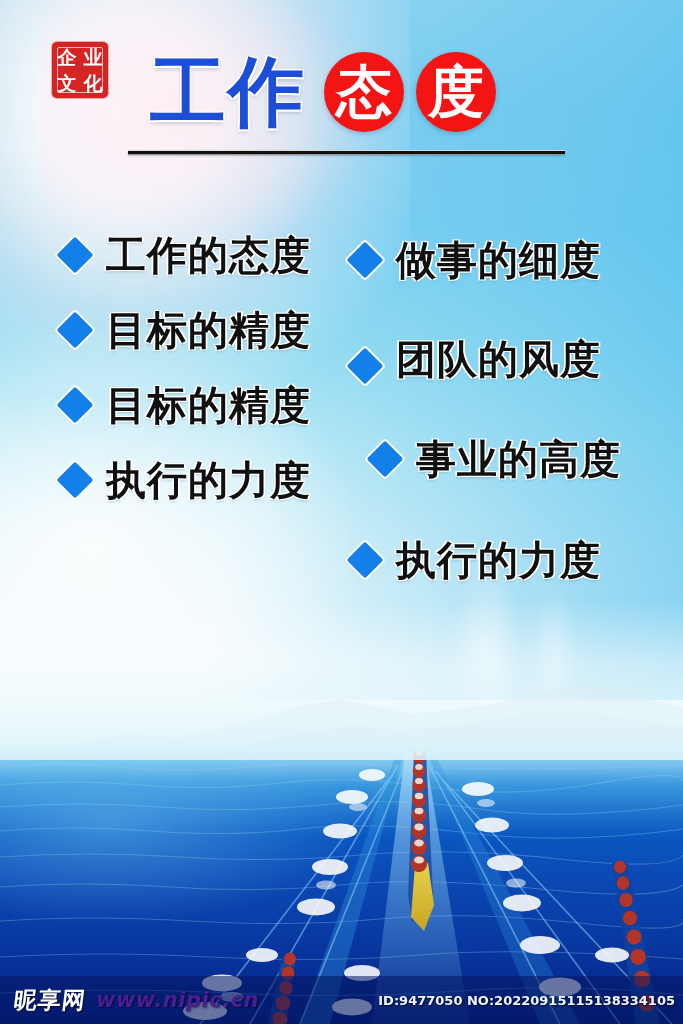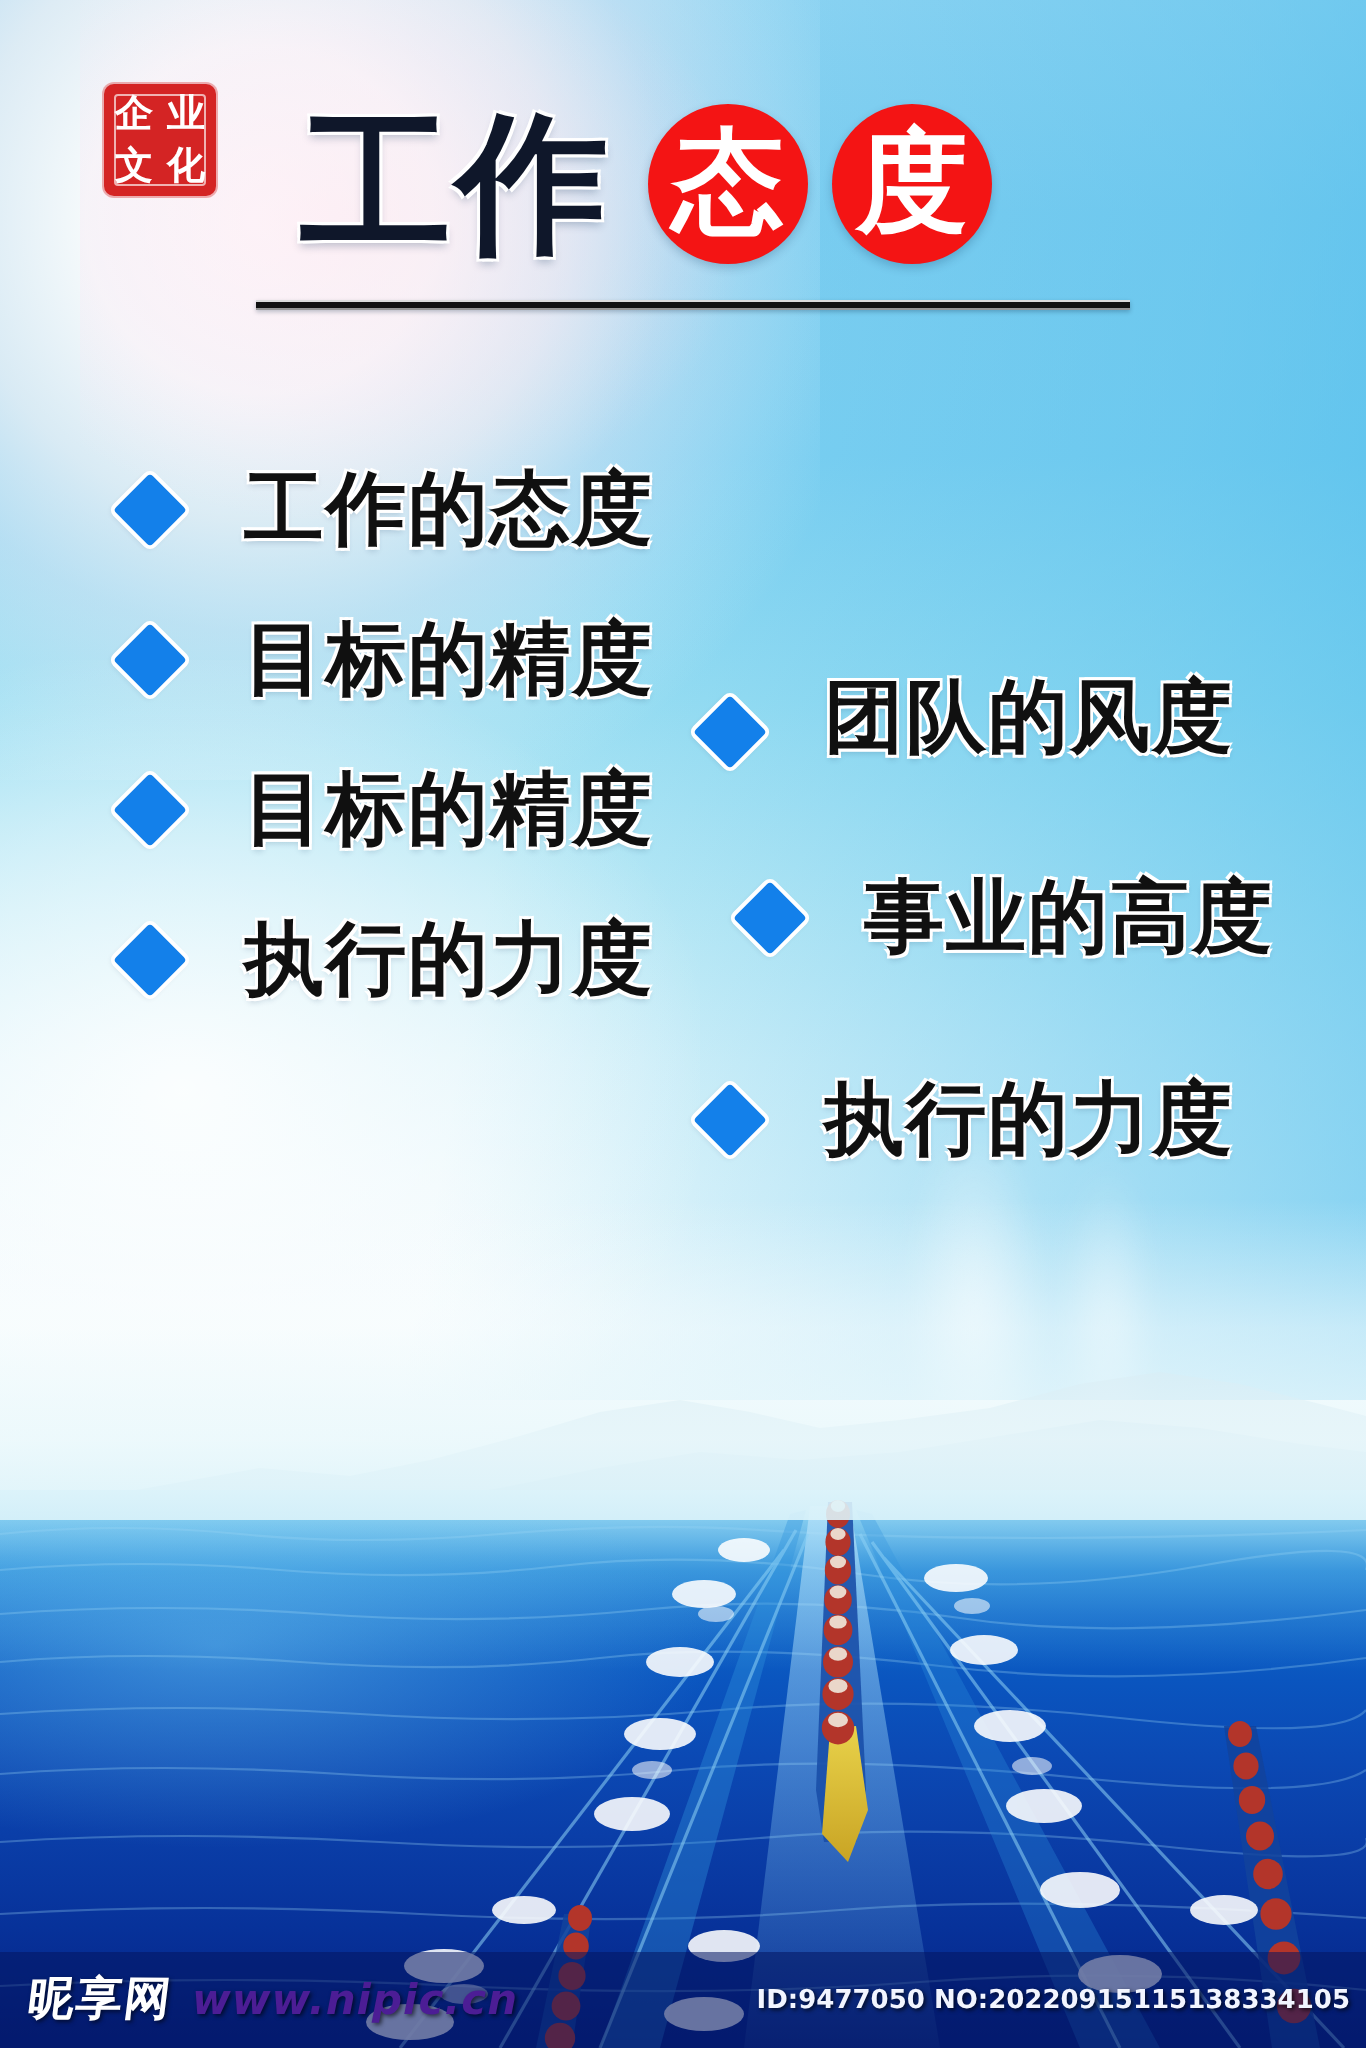--- a/index.html
+++ b/index.html
@@ -138,21 +138,21 @@
     border:1px solid rgba(255,255,255,0.65);border-radius:2px;
     pointer-events:none;
   }
 
   .title-row{
     position:absolute;left:150px;top:52px;
     display:flex;align-items:center;
   }
   .title-main{
     font-size:76px;line-height:1;
-    font-weight:bold;color:#0f172a;
+    font-weight:bold;color:#1d4ed8;
     letter-spacing:2px;
     font-family:"DejaVu Sans","Liberation Sans",sans-serif;
     text-shadow:
       -1.5px -1.5px 0 #ffffff, 1.5px -1.5px 0 #ffffff,
       -1.5px  1.5px 0 #ffffff, 1.5px  1.5px 0 #ffffff,
       0 3px 4px rgba(0,40,80,0.25);
   }
   .badge{
     width:80px;height:80px;border-radius:50%;
     background:#f41414;
@@ -178,21 +178,21 @@
     position:absolute;display:flex;align-items:center;
   }
   .dia{
     width:26px;height:26px;flex:0 0 26px;
     background:#1380ea;
     transform:rotate(45deg);
     box-shadow:0 0 0 2px #ffffff, 0 1px 3px rgba(0,40,80,0.25);
     border-radius:2px;
   }
   .btxt{
-    margin-left:34px;
+    margin-left:18px;
     font-size:40px;line-height:1;font-weight:bold;color:#101010;
     letter-spacing:1px;
     white-space:nowrap;
     font-family:"DejaVu Sans","Liberation Sans",sans-serif;
     text-shadow:
       -1.4px -1.4px 0 #ffffff, 1.4px -1.4px 0 #ffffff,
       -1.4px  1.4px 0 #ffffff, 1.4px  1.4px 0 #ffffff,
       0 2px 3px rgba(0,40,80,0.20);
   }
 
@@ -397,20 +397,24 @@
     </div>
     <div class="bullet" style="left:62px;top:460px;">
       <span class="dia"></span>
       <span class="btxt">执行的力度</span>
     </div>
     <div class="bullet" style="left:62px;top:385px;">
       <span class="dia"></span>
       <span class="btxt">目标的精度</span>
     </div>
 
+    <div class="bullet" style="left:352px;top:240px;">
+      <span class="dia"></span>
+      <span class="btxt">做事的细度</span>
+    </div>
     <div class="bullet" style="left:352px;top:339px;align-items:flex-end;">
       <span class="dia"></span>
       <span class="btxt">团队的风度</span>
     </div>
     <div class="bullet" style="left:372px;top:439px;">
       <span class="dia"></span>
       <span class="btxt">事业的高度</span>
     </div>
     <div class="bullet" style="left:352px;top:540px;">
       <span class="dia"></span>

